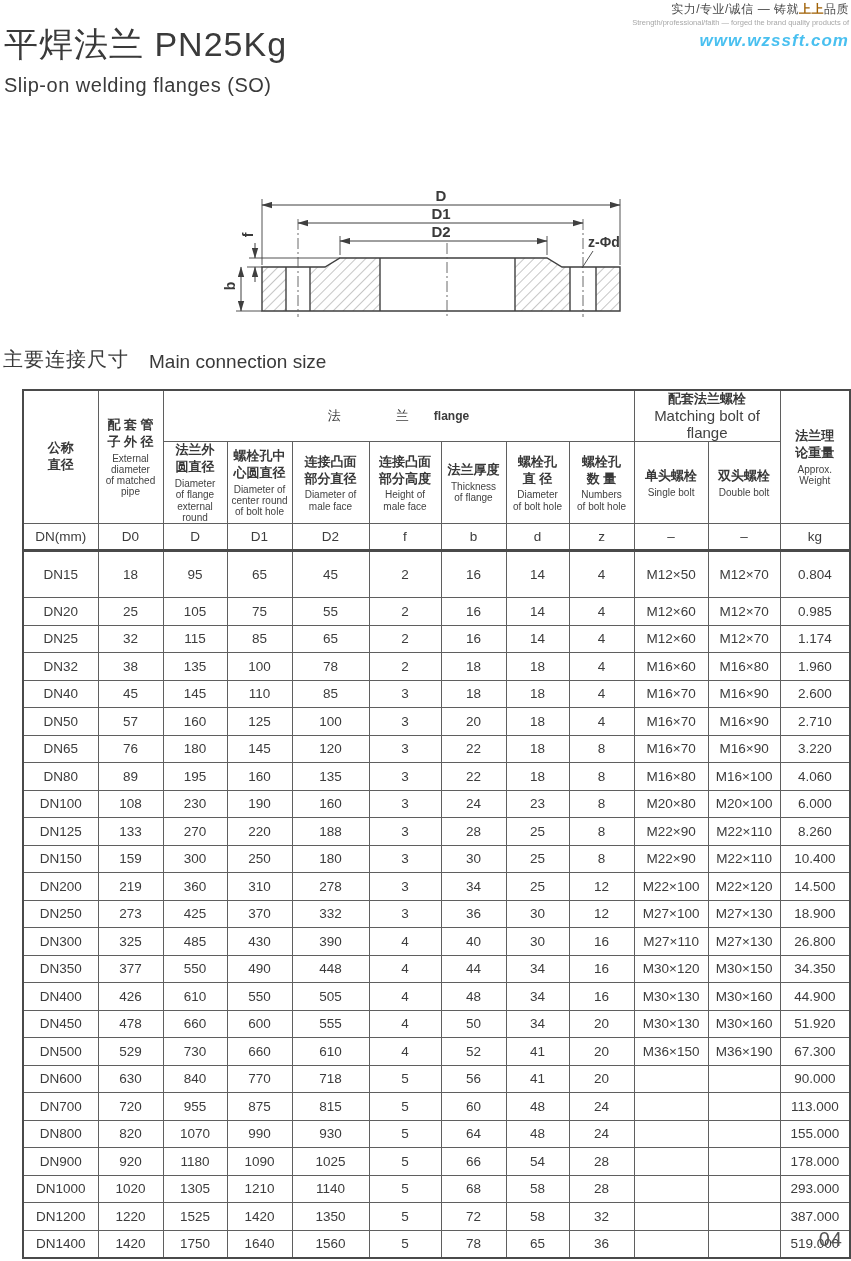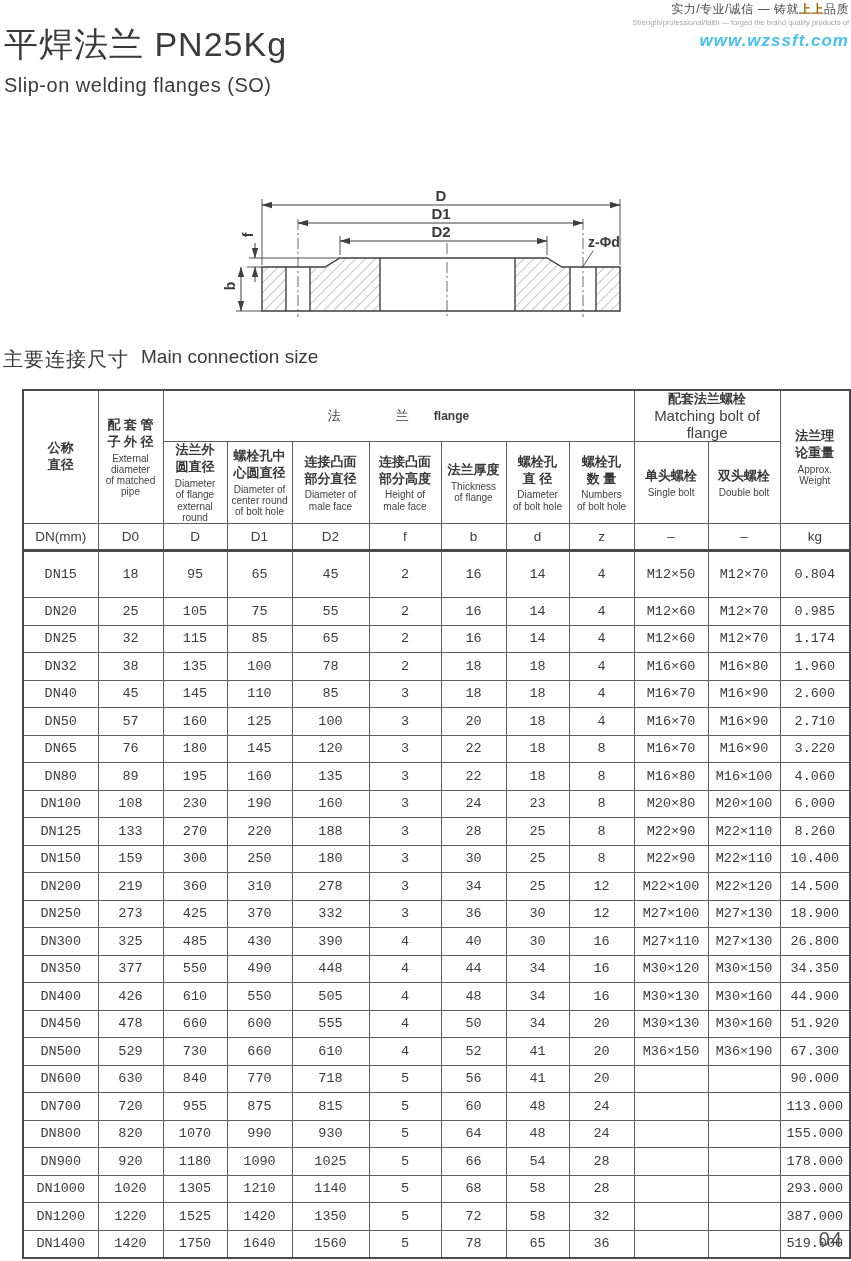--- a/index.html
+++ b/index.html
@@ -16,35 +16,35 @@
 
   
   .title-block { position:absolute; left:4px; top:22px; }
   .title-main { font-size:34px; font-weight:normal; color:#3a3a3a; letter-spacing:1px; }
   .title-sub { font-size:20px; color:#3a3a3a; margin-top:6px; letter-spacing:.5px; }
 
   
   .drawing { position:absolute; left:203px; top:183px; width:460px; height:145px; }
 
   
-  .section-heading { position:absolute; left:3px; top:346px; display:flex; align-items:flex-start; gap:12px; }
+  .section-heading { position:absolute; left:3px; top:346px; display:flex; align-items:flex-end; gap:20px; }
   .section-cn { font-size:20px; color:#3a3a3a; letter-spacing:1px; }
   .section-en { font-size:19px; color:#3a3a3a; }
 
   
   table.main { position:absolute; left:22px; top:389px; width:827px;
     border-collapse:collapse; table-layout:fixed; }
   table.main { border:2px solid #4a4a4a; }
   table.main th, table.main td { border:1px solid #5f5f5f; text-align:center; vertical-align:middle;
     font-weight:normal; padding:0 1px; overflow:hidden; }
   tr.group-row { height:24px; }
   tr.sub-row { height:72px; }
   tr.symbol-row { height:27px; }
   tr.symbol-row th { border-bottom:3px solid #4a4a4a; font-size:13.5px; }
-  tbody tr { height:27.5px;font-family:Liberation Mono, monospace; }
+  tbody tr { height:27.5px; }
   tbody tr.first { height:47px; }
   tbody td { font-size:13.5px; color:#3c3c3c; border-color:#6a6a6a; }
   .cn { font-size:13px; line-height:1.3; white-space:pre-line; color:#383838;font-weight:bold; }
   .en { font-size:10px; line-height:1.12; white-space:pre-line; color:#424242; margin-top:2px; }
   .flange-group { display:flex; justify-content:center; align-items:baseline; gap:55px; font-size:13px; }
   .flange-group .en-inline { font-size:12px; margin-left:-30px;font-weight:bold; }
   .bolt-group .cn { font-size:13px; }
   .bolt-group .en { font-size:15px; margin-top:0; }
 
   .page-number { position:absolute; right:8px; top:1228px; font-size:20px; color:#555; letter-spacing:1px; }

